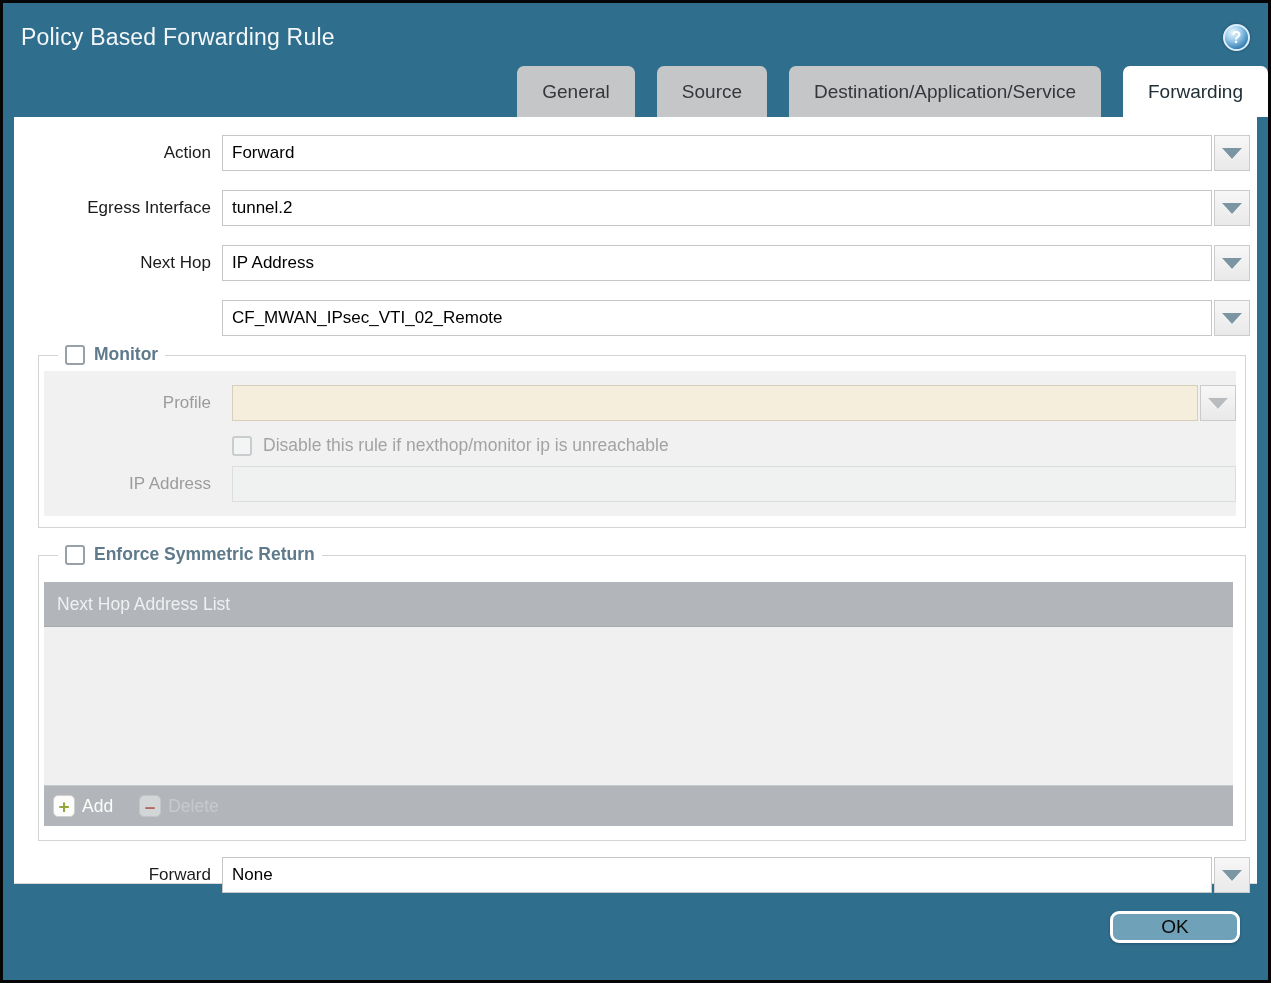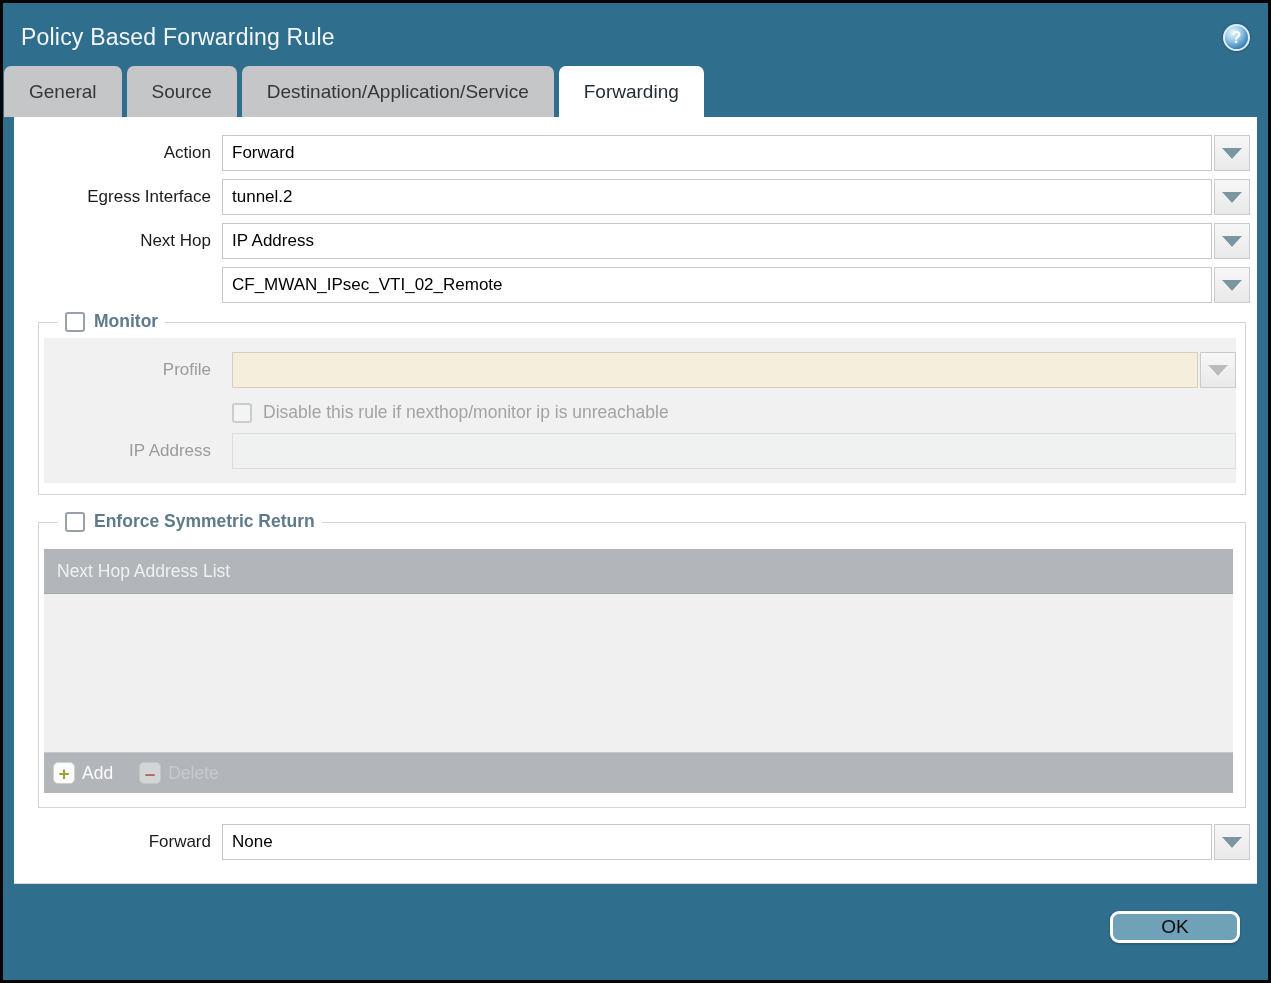--- a/index.html
+++ b/index.html
@@ -12,33 +12,33 @@
   .titlebar { height:63px; display:flex; align-items:center; padding:6px 18px 0 18px; }
   .title { color:#f3f7f9; font-size:23px; font-weight:400; letter-spacing:.2px; flex:1; }
   .help-icon {
     width:27px; height:27px; border-radius:50%;
     background:radial-gradient(circle at 35% 28%, #eaf6fd 0%, #9ccdea 35%, #2b77ad 80%, #1e5d8d 100%);
     border:2px solid #dceefb; box-shadow:0 0 3px rgba(0,0,0,.35);
     color:#fff; font-size:16px; font-weight:bold; text-align:center; line-height:23px;
     cursor:pointer; user-select:none;
   }
   
-  .tabs { display:flex; gap:5px; margin-left:1px; height:51px; align-items:flex-end; }
+  .tabs { display:flex; gap:22px; margin-left:13px; height:51px; align-items:flex-end;justify-content:flex-end; }
   .tab {
     height:51px; line-height:51px; padding:0 25px;
     background:#c5c6c7; color:#35373b; font-size:19px;
     border-radius:7px 7px 0 0; cursor:pointer; white-space:nowrap;
   }
   .tab.active { background:#ffffff; color:#222e36; }
   
   .panel {
     margin:0 11px; background:#fff; height:767px;
     padding:18px 0 0 0; border-bottom:1px solid #d8d8d8;
   }
-  .row { display:flex; align-items:center; margin-bottom:8px; }
+  .row { display:flex; align-items:center; margin-bottom:19px; }
   .row .lbl {
     width:208px; padding-right:11px; text-align:right;
     font-size:17px; color:#1b1b1b; flex:none;
   }
   .field {
     height:36px; width:990px; border:1px solid #c7c7c7; background:#fff;
     font-family:"Liberation Sans", sans-serif; font-size:17px; color:#000;
     padding:16px 9px; outline:none;
   }
   .dd-btn {

